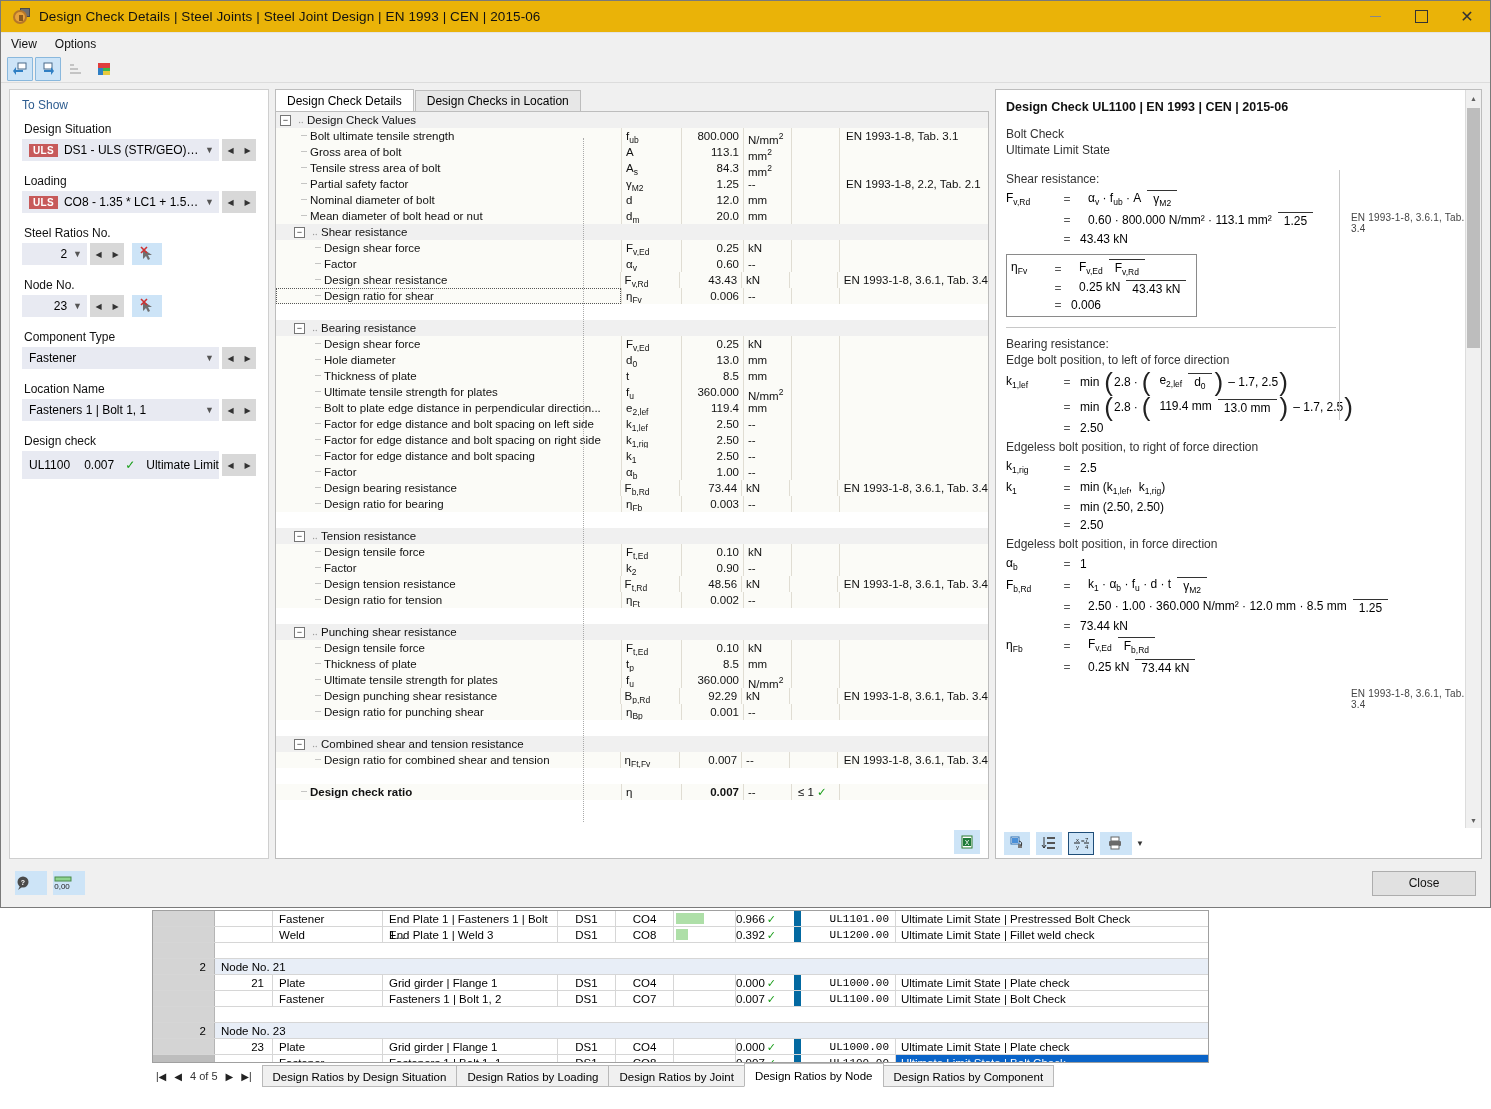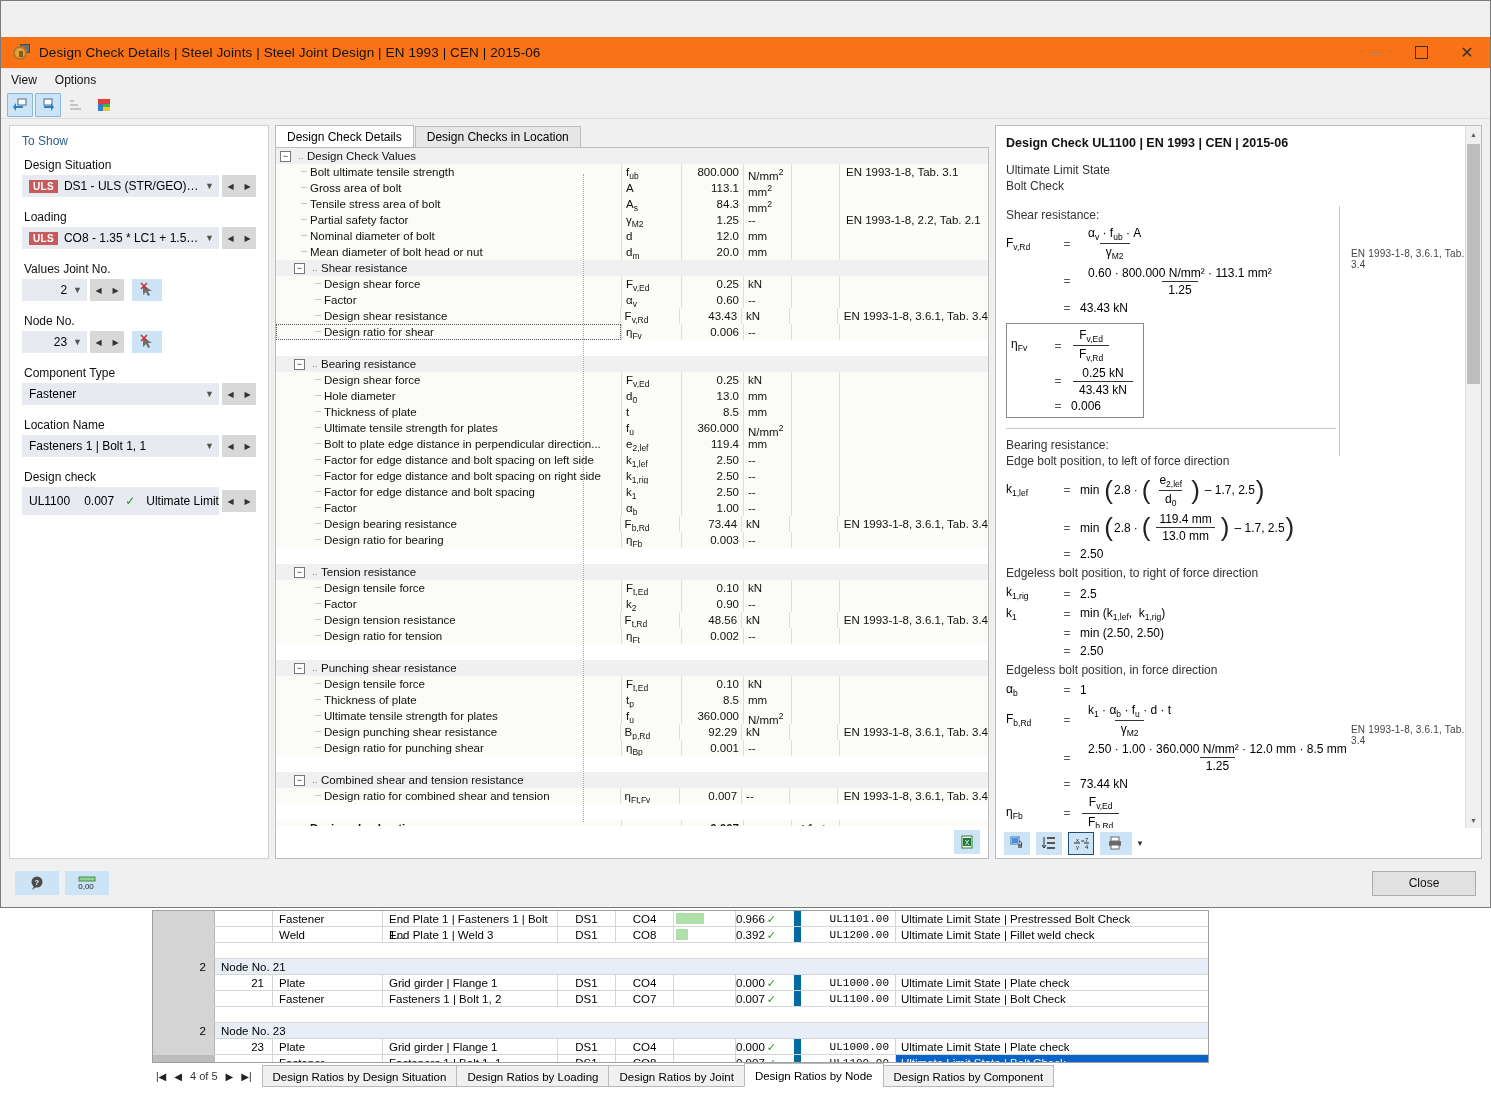--- a/index.html
+++ b/index.html
@@ -40,41 +40,41 @@
   .nav-btns span.arrow { font-size:10px; color:#222; }
   .tab-strip { display:flex; align-items:flex-end; height:24px; margin-left:6px;}
   .btab { height:22px; line-height:22px; padding:0 10px; font-size:11.5px; border:1px solid #b9b9b9; background:#f0f0f0; margin-right:-1px;}
   .btab.active { background:#ffffff; height:24px; line-height:24px; border-bottom-color:#fff; font-weight:normal;}
 
   
   #dialog {
     position:absolute; left:0; top:0; width:1491px; height:908px;
     background:#f0f0f0; border:1px solid #7a7a7a; display:flex; flex-direction:column;
   }
-  .titlebar { height:32px; background:#f97316; display:flex; align-items:center; border-bottom:1px solid #e4e4e4;margin-top:36px;}
+  .titlebar { height:32px; background:#eab308; display:flex; align-items:center; border-bottom:1px solid #e4e4e4;}
   .tb-icon { width:20px; height:20px; margin:0 8px 0 10px; position:relative; }
   .tb-icon .ring { position:absolute; left:2px; top:3px; width:14px; height:14px; border-radius:50%; background:#e8a33d; border:2px solid #b4762a;}
   .tb-icon .ring:after{content:"";position:absolute;left:4px;top:3px;width:4px;height:6px;background:#8a5a1c;}
   .tb-icon .sq { position:absolute; left:9px; top:1px; width:10px; height:9px; background:#6e6e6e; border:1px solid #4a4a4a;}
   .tb-title { font-size:13.5px; color:#111; letter-spacing:0.1px;}
   .wbtns { margin-left:auto; display:flex; height:32px;}
   .wbtn { width:46px; height:32px; display:flex; align-items:center; justify-content:center; font-size:14px; color:#333;}
   .wbtn.min::before{content:"";display:block;width:11px;height:1px;background:#888;}
   .wbtn.max::before{content:"";display:block;width:11px;height:11px;border:1.4px solid #333;}
   .wbtn.close{font-size:16px; font-weight:300;}
 
   .menubar { height:22px; background:#f0f0f0; display:flex; align-items:center; padding-left:10px; gap:18px; font-size:12px; color:#111;}
   .toolbar { height:28px; background:#f0f0f0; display:flex; align-items:center; padding-left:6px; gap:2px; border-bottom:1px solid #dcdcdc;}
   .tbtn { width:26px; height:24px; display:flex; align-items:center; justify-content:center; border:1px solid transparent; border-radius:1px;}
   .tbtn.on { background:#cde4f7; border-color:#89b8dd;}
 
   .dlg-body { flex:1; display:flex; padding:6px 8px 0 8px; gap:6px; min-height:0;}
   .dlg-foot { height:48px; display:flex; align-items:center; padding:0 14px; }
   .foot-icons { display:flex; gap:6px; }
-  .ficon { width:44px; height:24px; background:#cde4f7; display:flex; align-items:center; justify-content:center; font-size:12px;}
+  .ficon { width:32px; height:24px; background:#cde4f7; display:flex; align-items:center; justify-content:flex-start; font-size:12px;}
   .close-btn { margin-left:auto; width:104px; height:25px; background:#e1e1e1; border:1px solid #adadad; font-size:12px; color:#111; display:flex; align-items:center; justify-content:center;}
 
   
   .sidebar { width:260px; background:#fff; border:1px solid #cfcfcf; padding:8px 12px; flex-shrink:0;}
   .side-head { color:#2d5c8f; font-size:12px; margin-bottom:10px;}
   .fld-label { font-size:12px; color:#111; margin:0 0 3px 2px;}
   .fld-row { display:flex; align-items:flex-end; margin-bottom:13px;}
   .combo { height:22px; background:#e8eaf2; display:flex; align-items:center; font-size:12px; padding:0 4px 0 6px; flex:1; min-width:0; border:1px solid #e8eaf2;}
   .combo.narrow { flex:0 0 65px; justify-content:flex-end; padding-right:4px;}
   .uls-badge { background:#c75a5a; color:#fff; font-size:10px; font-weight:bold; padding:1px 4px; margin-right:6px; letter-spacing:0.3px;}
@@ -122,21 +122,21 @@
   .rp-scrollarea { flex:1; position:relative; overflow:hidden; padding:10px 12px 0 10px;}
   .rp-title { font-size:12.5px; font-weight:bold; color:#111; margin-bottom:12px;}
   .rp-line { font-size:12px; color:#333; line-height:16px;}
   .rp-sec { font-size:12px; color:#333; margin-top:14px;}
   .rp-divider { border-top:1px solid #c8c8c8; margin:10px 0 8px 0; width:330px;}
   .rp-vline { position:absolute; left:333px; top:70px; height:250px; border-left:1px solid #c8c8c8;}
   .rp-ref { position:absolute; font-size:10px; color:#444; letter-spacing:0.2px;}
   .eq { display:flex; align-items:center; font-size:12px; margin:4px 0; }
   .eq .lhs { width:48px; flex:0 0 48px; }
   .eq .eqs { width:26px; flex:0 0 26px; text-align:center; color:#555;}
-  .frac { display:inline-flex; flex-direction:column; align-items:center; vertical-align:middle; margin:0 2px;}
+  .frac { display:inline-flex; flex-direction:row; align-items:center; vertical-align:middle; margin:0 2px;}
   .frac .num { padding:0 6px 1px 6px; }
   .frac .den { padding:1px 6px 0 6px; border-top:1px solid #333;}
   .boxed { border:1px solid #8a8a8a; display:inline-block; padding:4px 8px 4px 4px; margin-top:4px;}
   sub { font-size:8.5px; }
   sup { font-size:8.5px; }
   .big-paren { font-size:26px; font-weight:300; line-height:0.8; margin:0 1px; color:#222;}
   .rp-toolbar { height:30px; display:flex; align-items:center; gap:6px; padding-left:8px;}
   .rpicon { width:26px; height:23px; background:#cde4f7; display:flex; align-items:center; justify-content:center; font-size:10px;}
   .rpicon.framed { border:1px solid #1f4e79;}
   .caret-d { font-size:8px; color:#333; margin-left:-2px;}
@@ -336,21 +336,21 @@
         <div class="fld-row">
           <div class="combo">
             <span class="uls-badge">ULS</span>
             <span class="ctext">CO8 - 1.35 * LC1 + 1.50 * LC4</span>
             <span class="chev">▼</span>
           </div>
           <div class="spin l">◀</div>
           <div class="spin">▶</div>
         </div>
 
-        <div class="fld-label">Values Joint No.</div>
+        <div class="fld-label">Steel Ratios No.</div>
         <div class="fld-row">
           <div class="combo narrow">
             <span class="ctext" style="text-align:right">2</span>
             <span class="chev">▼</span>
           </div>
           <div class="spin l">◀</div>
           <div class="spin">▶</div>
           <div class="pickbtn">
             <svg width="18" height="18" viewBox="0 0 18 18">
                 <path d="M5 4 L5 14 L8 11 L10 15 L12 14 L10 10 L14 10 Z" fill="#6f6f6f"></path>
@@ -893,22 +893,22 @@
                 </svg>
             </div>
           </div>
         </div>
       </div>
 
       <div class="rightp">
         <div class="rp-scrollarea">
           <div class="rp-inner">
             <div class="rp-title">Design Check UL1100 | EN 1993 | CEN | 2015-06</div>
+            <div class="rp-line">Bolt Check</div>
             <div class="rp-line">Ultimate Limit State</div>
-            <div class="rp-line">Bolt Check</div>
 
             <div class="rp-vline"></div>
             <div class="rp-ref" style="left:345px; top:112px;">EN 1993-1-8, 3.6.1, Tab. 3.4</div>
             <div class="rp-ref" style="left:345px; top:588px;">EN 1993-1-8, 3.6.1, Tab. 3.4</div>
 
             <div class="rp-sec">Shear resistance:</div>
 
             
             <div class="eq">
               <span class="lhs">F<sub>v,Rd</sub></span>

